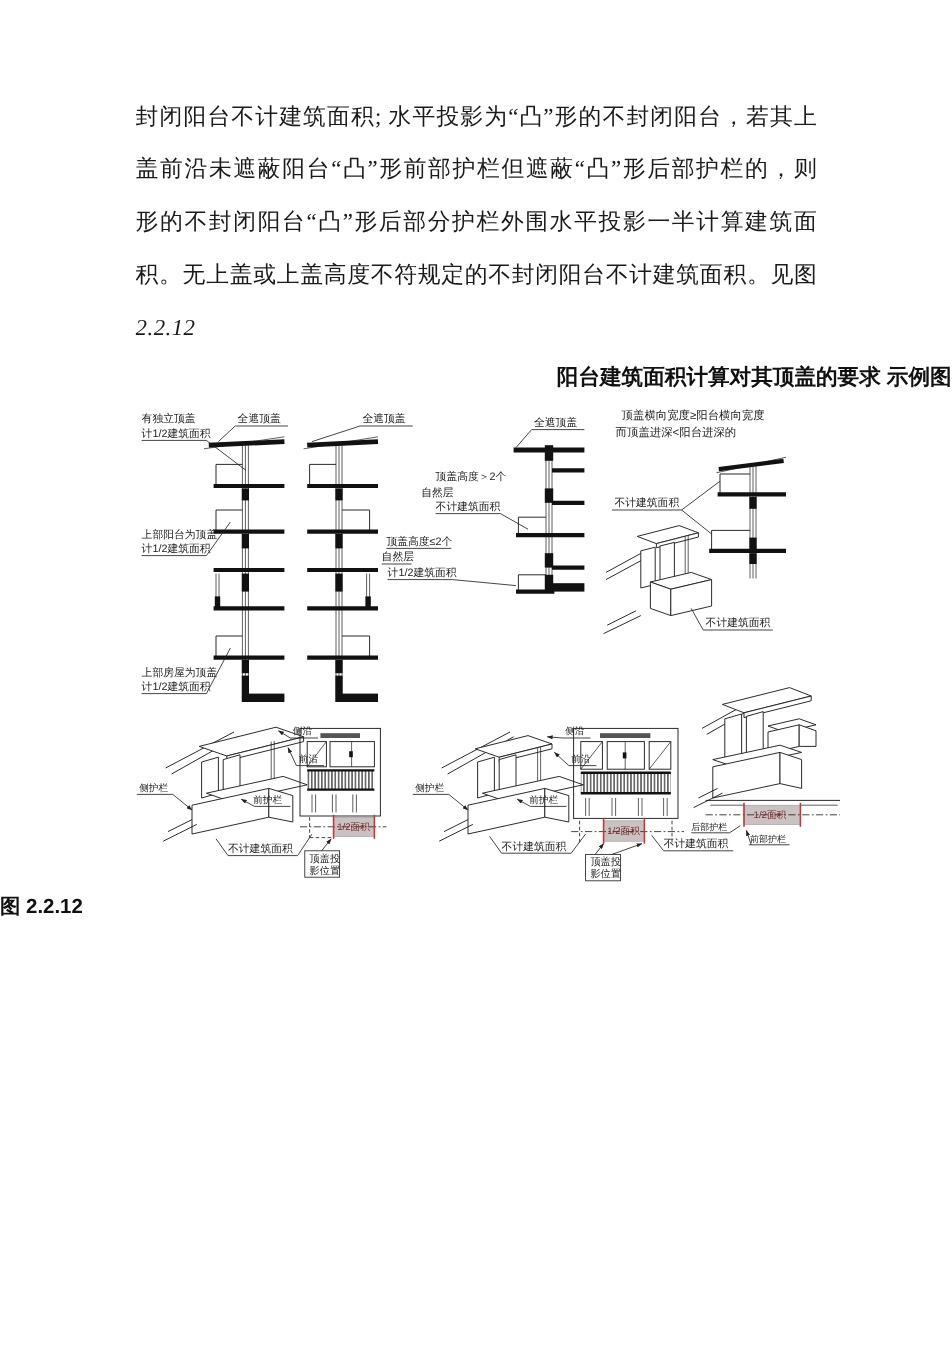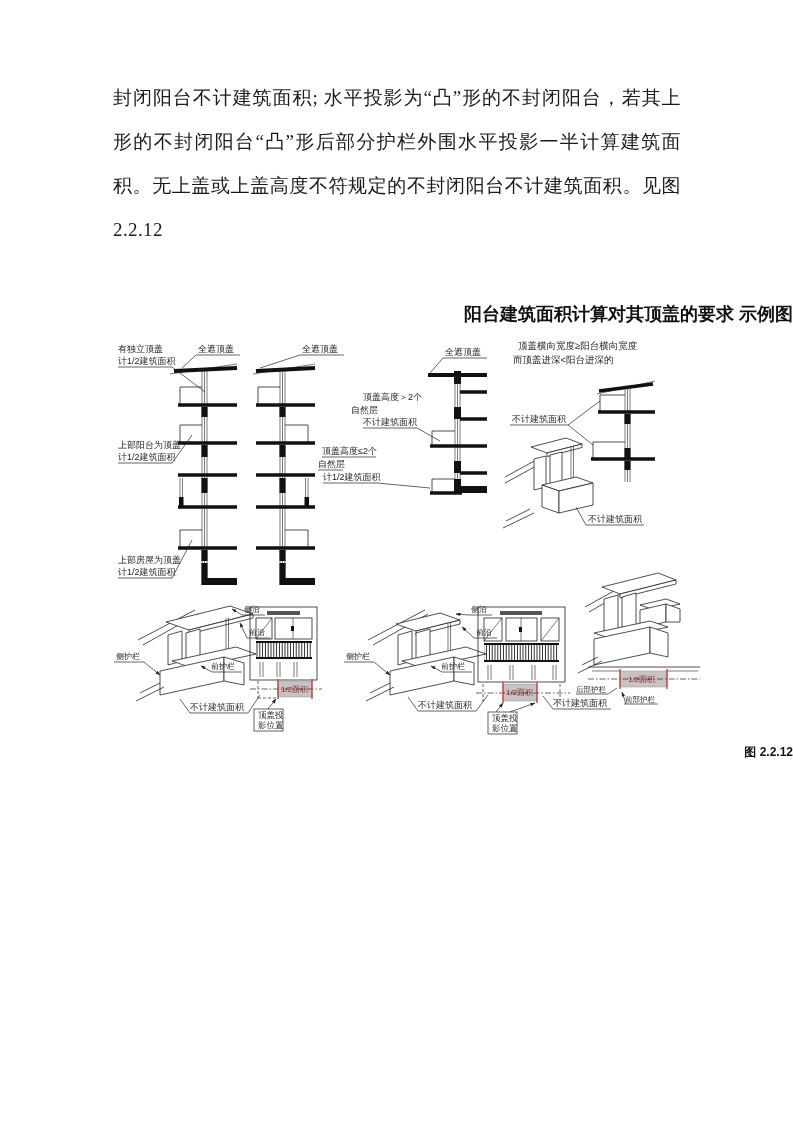--- a/index.html
+++ b/index.html
@@ -1,25 +1,25 @@
 <!DOCTYPE html>
 <html><head>
 <meta charset="utf-8">
 <style>
   html,body{margin:0;padding:0;background:#ffffff;}
   .page{position:relative;width:793px;height:968px;background:#ffffff;overflow:hidden;
         font-family:"Liberation Serif","DejaVu Serif",serif;color:#1a1a1a;}
   .para{position:absolute;left:113px;top:76px;width:568px;font-size:19px;letter-spacing:0.4px;}
   .para .pline{height:44px;line-height:44px;text-align:justify;text-align-last:justify;overflow:hidden;}
-  .para .pline.last{text-align:right;text-align-last:left;}
+  .para .pline.last{text-align:right;text-align-last:left;font-style:italic;}
   .fig-title{position:absolute;left:0;top:302px;width:793px;text-align:right;
              font-family:"Liberation Sans","DejaVu Sans",sans-serif;font-weight:bold;font-size:18px;color:#111;}
   .diagram-wrap{position:absolute;left:110px;top:335px;width:590px;height:410px;}
-  .fig-caption{position:absolute;left:0;top:744px;width:793px;text-align:right;
-               font-family:"Liberation Sans","DejaVu Sans",sans-serif;font-weight:bold;font-size:12px;color:#111;}
+  .fig-caption{position:absolute;left:0;top:744px;width:793px;text-align:left;
+               font-family:"Liberation Sans","DejaVu Sans",sans-serif;font-weight:bold;font-size:17px;color:#111;}
   .page-number{position:absolute;top:983px;right:117px;font-size:17px;letter-spacing:1px;color:#c2410c;text-align:center;}
   
   svg text{font-family:"Liberation Sans","DejaVu Sans",sans-serif;fill:#222;}
   .t9{font-size:9px;} .t85{font-size:8.5px;} .t8{font-size:8px;} .t75{font-size:7.5px;} .t95{font-size:9.5px;}
   .ln{stroke:#222;stroke-width:0.8;fill:none;}
   .thin{stroke:#222;stroke-width:0.6;fill:none;}
   .slab{stroke:#111;stroke-width:3.5;fill:none;}
   .slab4{stroke:#111;stroke-width:4;fill:none;}
   .blk{fill:#111;stroke:none;}
   .wh{fill:#ffffff;stroke:#222;stroke-width:0.8;}
@@ -31,20 +31,21 @@
   .redtext{fill:#7d1f1f;}
   .rail2{stroke:#111;stroke-width:2;fill:none;}
 </style>
 </head>
 <body>
 
 <div class="page">
 
   <div class="para">
     <div class="pline">封闭阳台不计建筑面积; 水平投影为“凸”形的不封闭阳台，若其上</div>
+    <div class="pline">盖前沿未遮蔽阳台“凸”形前部护栏但遮蔽“凸”形后部护栏的，则</div>
     <div class="pline">形的不封闭阳台“凸”形后部分护栏外围水平投影一半计算建筑面</div>
     <div class="pline">积。无上盖或上盖高度不符规定的不封闭阳台不计建筑面积。见图</div>
     <div class="pline last">2.2.12</div>
   </div>
 
   <div class="fig-title">阳台建筑面积计算对其顶盖的要求 示例图</div>
 
   <div class="diagram-wrap">
   <svg width="590" height="410" viewBox="0 0 590 410">
     <defs>

